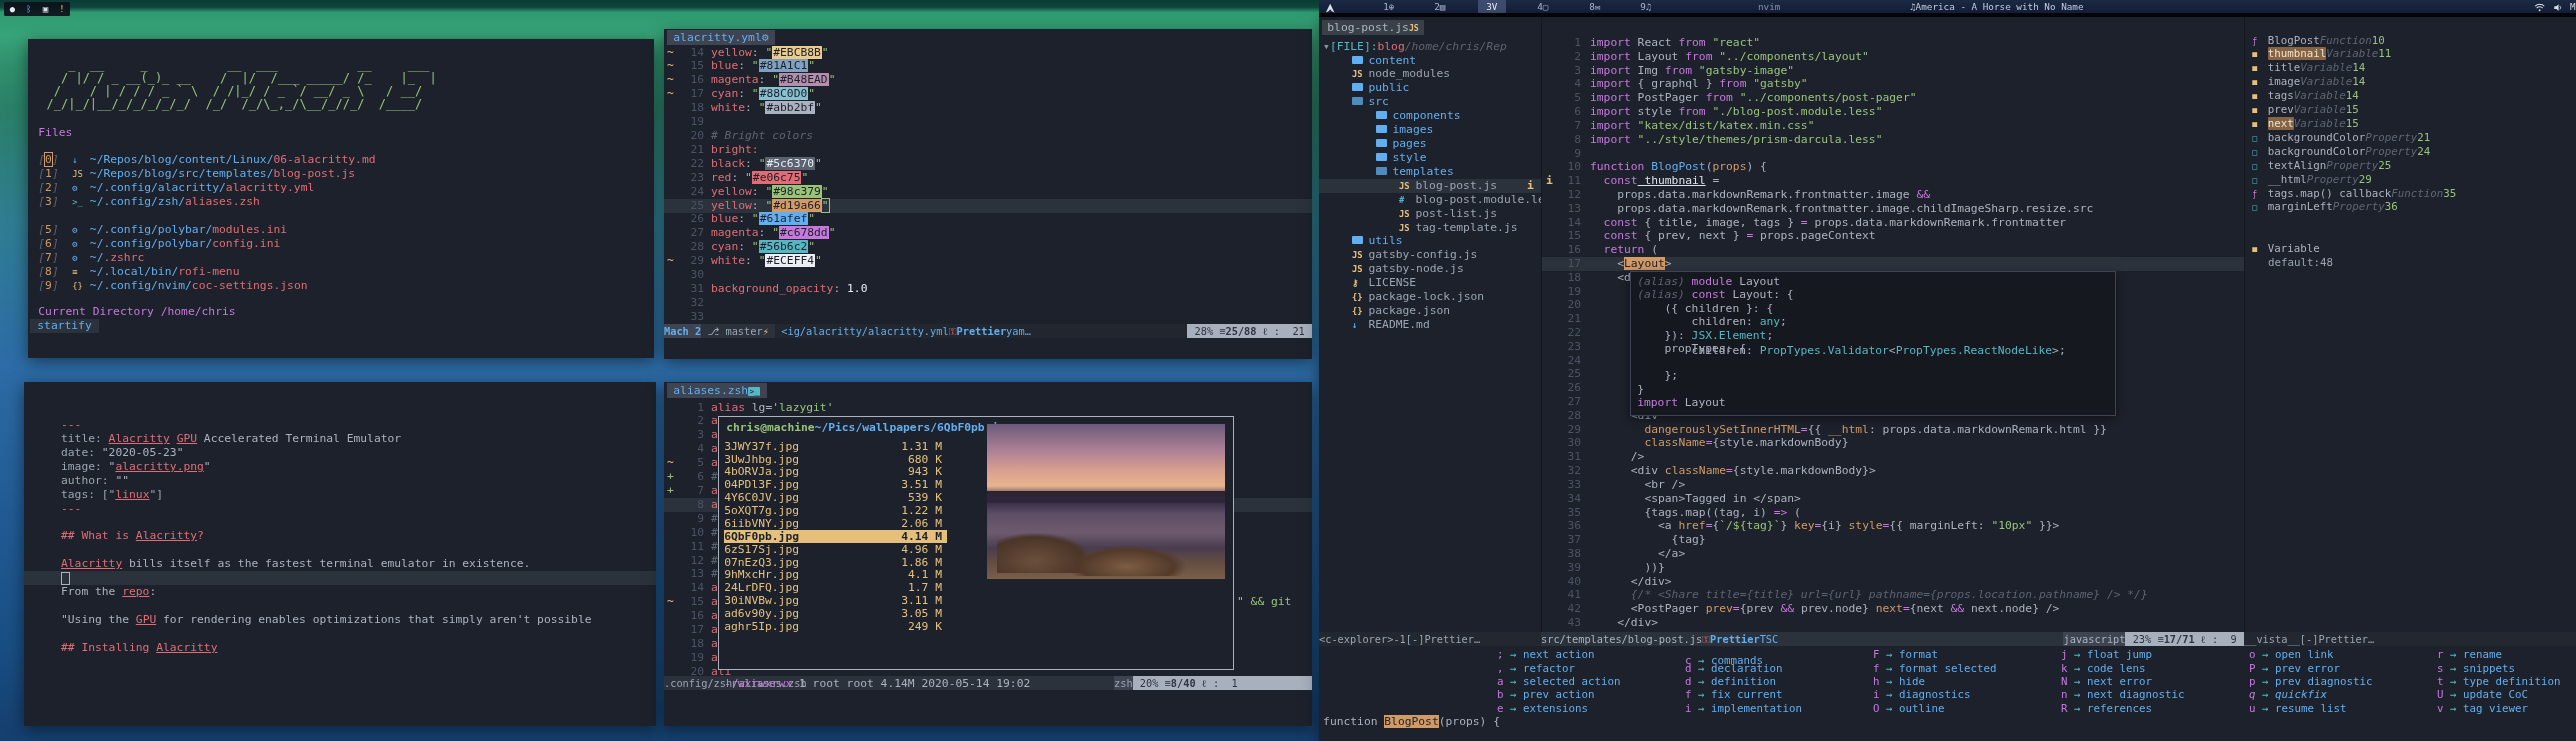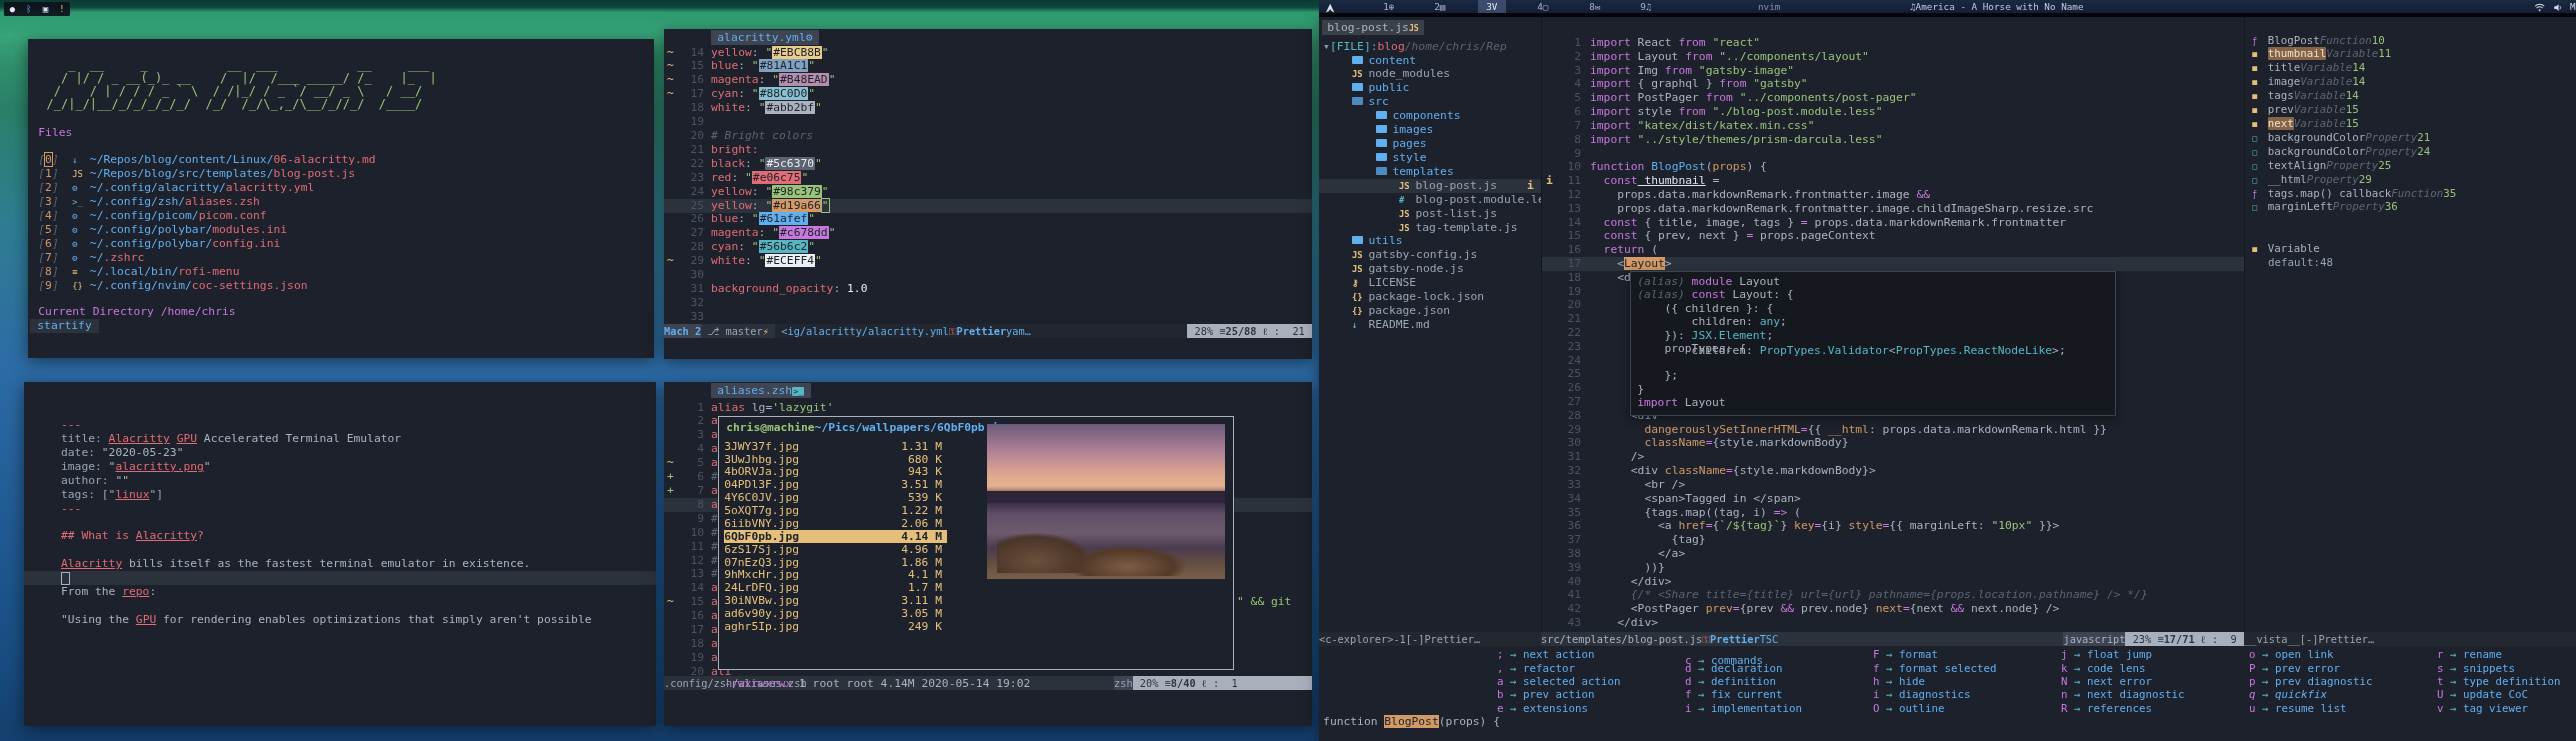--- a/index.html
+++ b/index.html
@@ -13,21 +13,21 @@
   .cursorline{background:#2c323c;}
   
   .tk-k{color:#c678dd;} .tk-s{color:#98c379;} .tk-d{color:#abb2bf;}
   .tk-c{color:#5c6370;font-style:italic;} .tk-n{color:#d19a66;}
   .tk-f{color:#61afef;} .tk-r{color:#e06c75;} .tk-g{color:#9aa5b3;}
   .tk-t{color:#56b6c2;} .tk-w{color:#e8ecf2;}
   .tk-u{color:#dfe4ea;text-decoration:underline;}
   .tk-a{color:#e06c75;text-decoration:underline;}
   .tk-h{color:#e06c75;}
   .tk-cur{background:#d19a66;color:#21252b;}
-  .titlebox{position:absolute;background:#3e4452;color:#61afef;padding:0.5px 6.2px;height:14.4px;line-height:14.4px;white-space:pre;margin-left:44px;}
+  .titlebox{position:absolute;background:#3e4452;color:#61afef;padding:0.5px 6.2px;height:14.4px;line-height:14.4px;white-space:pre;}
   .statusbar{position:absolute;height:14px;line-height:14px;background:#2c323c;font-size:10.3px;white-space:pre;}
   .lightseg{background:#a8b0bd;color:#2e3440;}
   .swatch{border-radius:0.5px;}
   .wk-key{color:#c678dd;} .wk-arrow{color:#56b6c2;} .wk-label{color:#61afef;}
   .bar-item{position:absolute;top:0;height:13px;line-height:13px;color:#aeb7cc;font-size:9.3px;white-space:pre;}
   .hlword{background:rgba(216,154,95,.55);border-radius:1px;color:#f0e3c8;}
   svg{vertical-align:middle;}
 </style>
 </head>
 <body>
@@ -48,21 +48,20 @@
   <div class="win" id="startify-win" style="left:28px;top:39px;width:626px;height:319px;">
       <div style="position: absolute; left: 11.3px; top: 19.6px; white-space: pre; color: rgb(152, 195, 121); font-size: 12px; line-height: 13px;">    _  __     _           __  ___           __     ___ 
    / |/ / _ __(_)_ __    /  |/  /___ _____/ /_    |_  |
   /    / | / / / _ ` \  / /|_/ / _ `/ __/ _ \   / __/ 
  /_/|_/|__/_/_/_/_/_/  /_/  /_/\_,_/\__/_//_/  /____/  </div>
       <div style="position: absolute; left: 10.3px; top: 87px; color: rgb(198, 120, 221);"><span>Files</span></div>
       <div class="row" style="top: 114px; left: 10.3px;"><span class="tk-c">[</span><span class="tk-n" style="outline: rgb(209, 154, 102) solid 1px; outline-offset: 0.5px;">0</span><span class="tk-c">]  </span><span style="color: rgb(97, 175, 239); font-size: 8.8px; display: inline-block; width: 17.5px;">↓</span><span class="tk-f">~/Repos/blog/content/Linux/</span><span class="tk-r">06-alacritty.md</span></div>
       <div class="row" style="top: 128px; left: 10.3px;"><span class="tk-c">[</span><span class="tk-n">1</span><span class="tk-c">]  </span><span style="color: rgb(229, 192, 123); font-size: 8.8px; display: inline-block; width: 17.5px;">JS</span><span class="tk-f">~/Repos/blog/src/templates/</span><span class="tk-r">blog-post.js</span></div>
       <div class="row" style="top: 142px; left: 10.3px;"><span class="tk-c">[</span><span class="tk-n">2</span><span class="tk-c">]  </span><span style="color: rgb(97, 175, 239); font-size: 8.8px; display: inline-block; width: 17.5px;">⚙</span><span class="tk-f">~/.config/alacritty/</span><span class="tk-r">alacritty.yml</span></div>
       <div class="row" style="top: 156px; left: 10.3px;"><span class="tk-c">[</span><span class="tk-n">3</span><span class="tk-c">]  </span><span style="color: rgb(86, 182, 194); font-size: 8.8px; display: inline-block; width: 17.5px;">&gt;_</span><span class="tk-f">~/.config/zsh/</span><span class="tk-r">aliases.zsh</span></div>
-      <div class="row" style="top: 170px; left: 10.3px;"><span class="tk-c">[</span><span class="tk-n">4</span><span class="tk-c">]  </span><span style="color: rgb(97, 175, 239); font-size: 8.8px; display: inline-block; width: 17.5px;">⚙</span><span class="tk-f">~/.config/picom/</span><span class="tk-r">picom.conf</span></div>
       <div class="row" style="top: 184px; left: 10.3px;"><span class="tk-c">[</span><span class="tk-n">5</span><span class="tk-c">]  </span><span style="color: rgb(97, 175, 239); font-size: 8.8px; display: inline-block; width: 17.5px;">⚙</span><span class="tk-f">~/.config/polybar/</span><span class="tk-r">modules.ini</span></div>
       <div class="row" style="top: 198px; left: 10.3px;"><span class="tk-c">[</span><span class="tk-n">6</span><span class="tk-c">]  </span><span style="color: rgb(97, 175, 239); font-size: 8.8px; display: inline-block; width: 17.5px;">⚙</span><span class="tk-f">~/.config/polybar/</span><span class="tk-r">config.ini</span></div>
       <div class="row" style="top: 212px; left: 10.3px;"><span class="tk-c">[</span><span class="tk-n">7</span><span class="tk-c">]  </span><span style="color: rgb(97, 175, 239); font-size: 8.8px; display: inline-block; width: 17.5px;">⚙</span><span class="tk-f">~/</span><span class="tk-r">.zshrc</span></div>
       <div class="row" style="top: 226px; left: 10.3px;"><span class="tk-c">[</span><span class="tk-n">8</span><span class="tk-c">]  </span><span style="color: rgb(229, 192, 123); font-size: 8.8px; display: inline-block; width: 17.5px;">≡</span><span class="tk-f">~/.local/bin/</span><span class="tk-r">rofi-menu</span></div>
       <div class="row" style="top: 240px; left: 10.3px;"><span class="tk-c">[</span><span class="tk-n">9</span><span class="tk-c">]  </span><span style="color: rgb(229, 192, 123); font-size: 8.8px; display: inline-block; width: 17.5px;">{}</span><span class="tk-f">~/.config/nvim/</span><span class="tk-r">coc-settings.json</span></div>
       <div style="position: absolute; left: 10.3px; top: 266px; color: rgb(198, 120, 221);"><span>Current Directory /home/chris</span></div>
       <div style="position: absolute; left: 2.1px; top: 280px; background: rgb(44, 50, 60); color: rgb(97, 175, 239); padding: 0px 7.2px; height: 14px; line-height: 14px;"><span>startify</span></div>
     </div>
   <div class="win" id="alacritty-win" style="left:664px;top:29px;width:648px;height:330px;">
       <div class="titlebox" style="left: 3.1px; top: 1px;"><span>alacritty.yml</span><span>⚙</span></div>
@@ -98,20 +97,21 @@
       <div class="row" style="top: 120px; left: 0px; padding-left: 37px;"><span class="tk-r">---</span></div>
       <div class="row" style="top: 133px; left: 0px; padding-left: 37px;"></div>
       <div class="row" style="top: 147px; left: 0px; padding-left: 37px;"><span class="tk-h">## What is </span><span class="tk-a">Alacritty</span><span class="tk-h">?</span></div>
       <div class="row" style="top: 161px; left: 0px; padding-left: 37px;"></div>
       <div class="row" style="top: 175px; left: 0px; padding-left: 37px;"><span class="tk-a">Alacritty</span><span class="tk-d"> bills itself as the fastest terminal emulator in existence.</span></div>
       <div class="row cursorline" style="top: 189px; left: 0px; padding-left: 37px;"><div style="position: absolute; left: 37px; top: 1px; width: 6.7px; height: 11.3px; border: 1px solid rgb(170, 178, 191);"></div></div>
       <div class="row" style="top: 203px; left: 0px; padding-left: 37px;"><span class="tk-d">From the </span><span class="tk-a">repo</span><span class="tk-d">:</span></div>
       <div class="row" style="top: 217px; left: 0px; padding-left: 37px;"></div>
       <div class="row" style="top: 231px; left: 0px; padding-left: 37px;"><span class="tk-d">"Using the </span><span class="tk-a">GPU</span><span class="tk-d"> for rendering enables optimizations that simply aren't possible</span></div>
       <div class="row" style="top: 245px; left: 0px; padding-left: 37px;"></div>
+      <div class="row" style="top: 259px; left: 0px; padding-left: 37px;"><span class="tk-h">## Installing </span><span class="tk-a">Alacritty</span></div>
     </div>
   <div class="win" id="aliases-win" style="left:664px;top:382px;width:648px;height:344px;">
       <div class="titlebox" style="left: 3.1px; top: 1px;"><span>aliases.zsh</span><span style="background: rgb(86, 182, 194); color: rgb(29, 33, 43); font-size: 7.7px; padding: 0px 1.5px; border-radius: 1px;">&gt;_</span></div>
       <div class="row" style="top: 18.5px;"><span class="ln" style="left: 3.1px;">1</span><span style="position: absolute; left: 47px; white-space: pre;"><span class="tk-r">alias</span><span class="tk-d"> lg</span><span class="tk-d">=</span><span class="tk-s">'lazygit'</span></span></div>
       <div class="row" style="top: 32px;"><span class="ln" style="left: 3.1px;">2</span><span style="position: absolute; left: 47px; white-space: pre;"><span class="tk-r">ali</span></span></div>
       <div class="row" style="top: 46px;"><span class="ln" style="left: 3.1px;">3</span><span style="position: absolute; left: 47px; white-space: pre;"><span class="tk-r">ali</span></span></div>
       <div class="row" style="top: 60px;"><span class="ln" style="left: 3.1px;">4</span><span style="position: absolute; left: 47px; white-space: pre;"><span class="tk-r">ali</span></span></div>
       <div class="row" style="top: 74px;"><span class="sign" style="color: rgb(229, 192, 123);">~</span><span class="ln" style="left: 3.1px;">5</span><span style="position: absolute; left: 47px; white-space: pre;"><span class="tk-r">ali</span></span></div>
       <div class="row" style="top: 88px;"><span class="sign" style="color: rgb(152, 195, 121);">+</span><span class="ln" style="left: 3.1px;">6</span><span style="position: absolute; left: 47px; white-space: pre;"><span class="tk-c"># a</span></span></div>
       <div class="row" style="top: 102px;"><span class="sign" style="color: rgb(152, 195, 121);">+</span><span class="ln" style="left: 3.1px;">7</span><span style="position: absolute; left: 47px; white-space: pre;"><span class="tk-r">ali</span></span></div>

